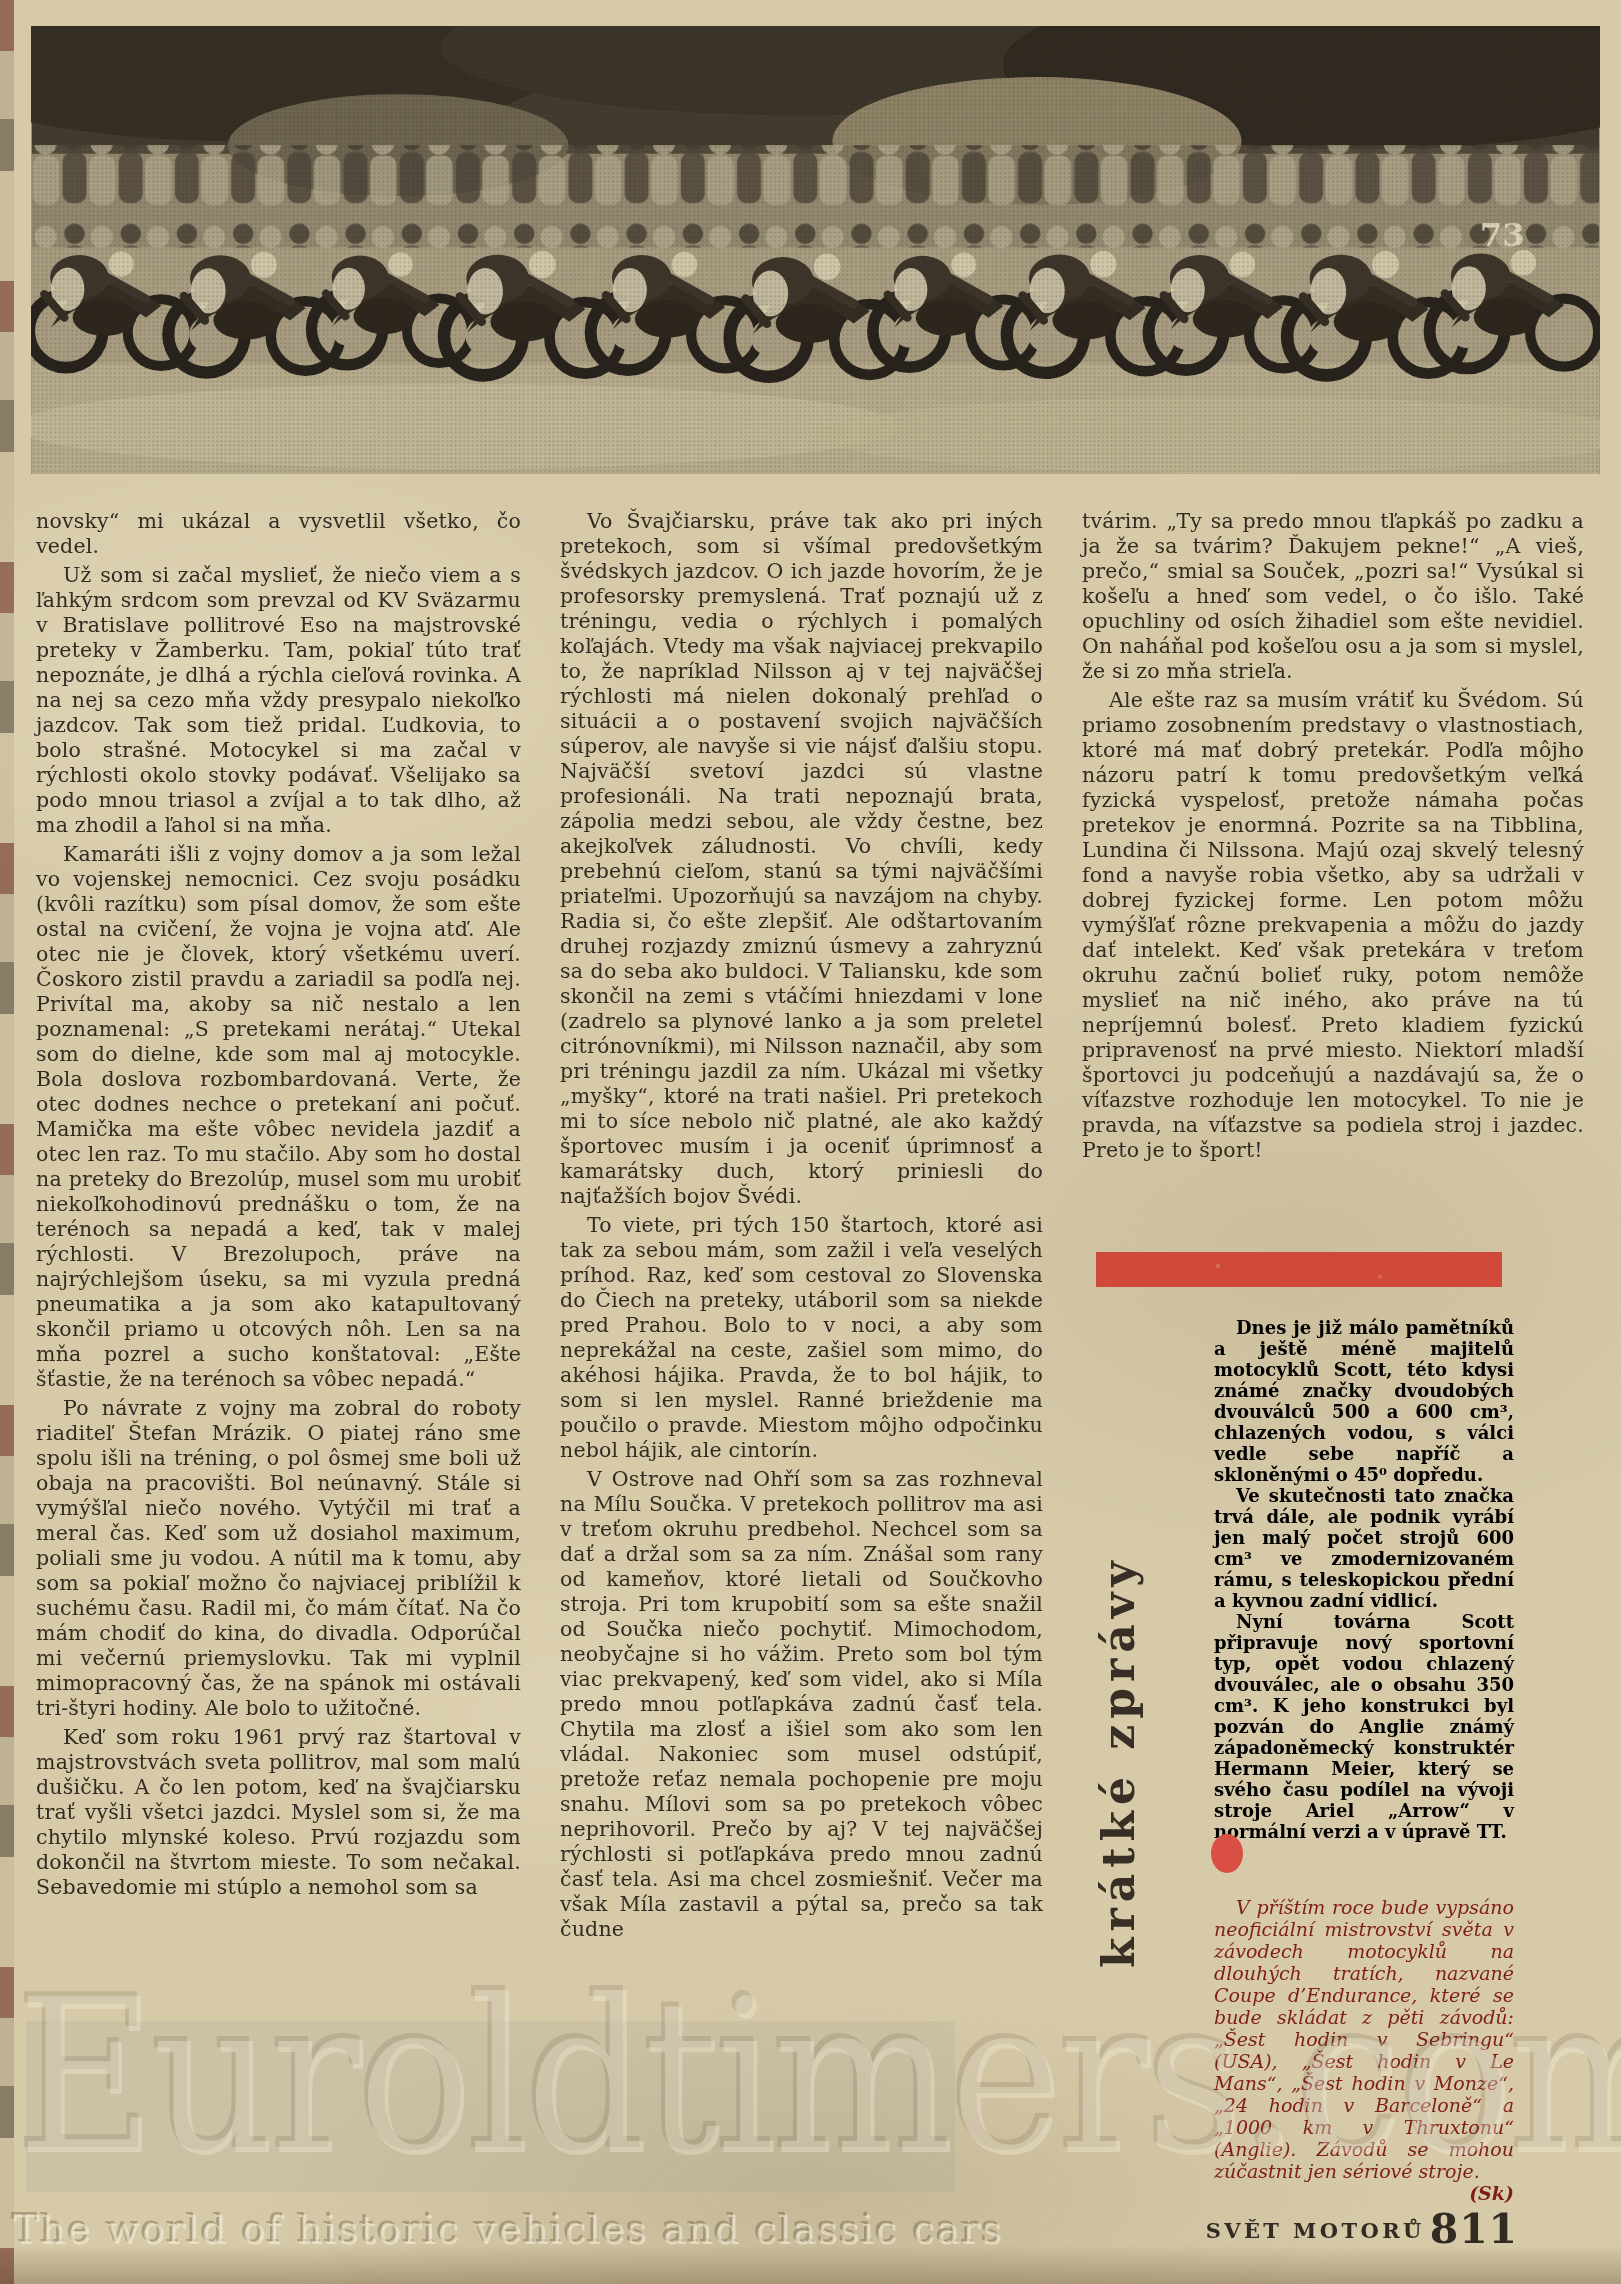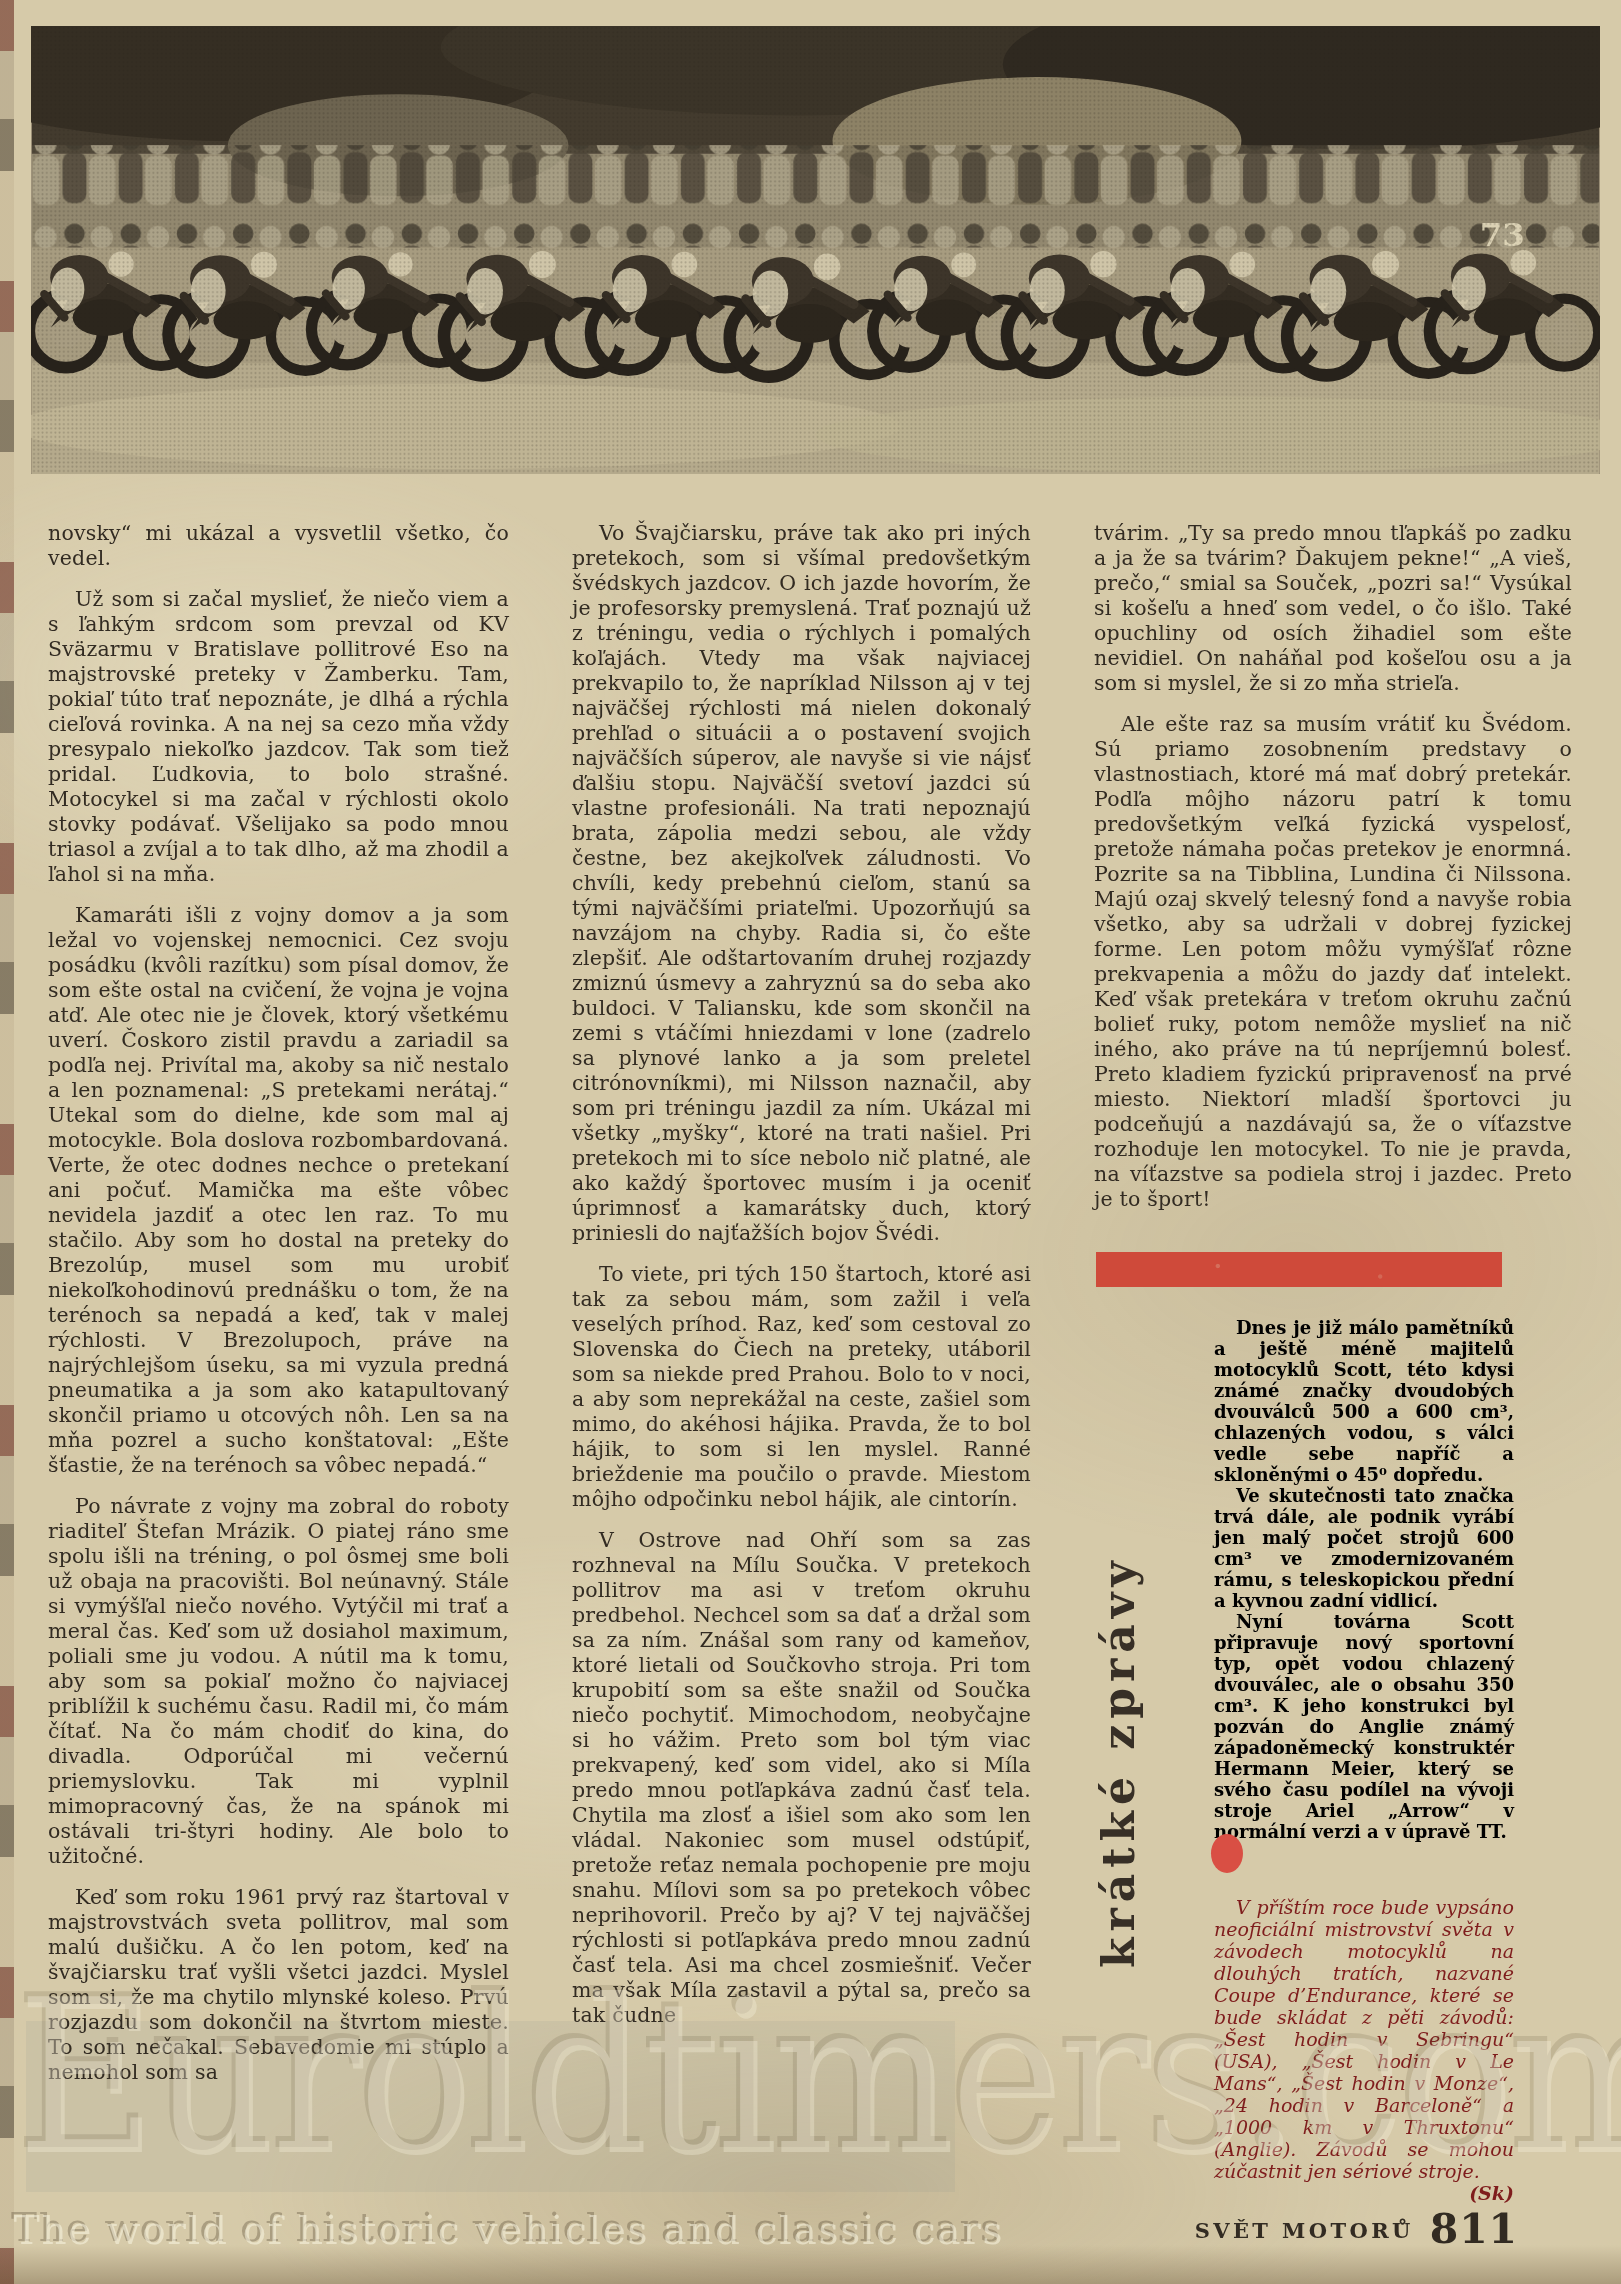--- a/index.html
+++ b/index.html
@@ -30,21 +30,21 @@
   .photo{position:absolute;left:31px;top:25.6px;width:1569px;height:448px;
     box-shadow:0 0 0 0.9px rgba(40,35,25,0.35) inset;}
   .photo svg{display:block;}
 
   
   .col{position:absolute;top:505px;font-size:20.5px;line-height:25px;
     text-align:justify;letter-spacing:0.2px;}
   #col1{left:32px;width:493px;}
   #col2{left:556px;width:491px;}
   #col3{left:1078px;width:510px;}
-  .col p{margin:16px;text-indent:27px;}
+  .col p{margin:4px;text-indent:27px;}
   .col p.cont{text-indent:0;}
 
   
   .red-bar{position:absolute;left:1096px;top:1252px;width:406px;height:35px;
     background:#cf4a3a;
     background-image:radial-gradient(circle 2.6px at 30% 40%, rgba(230,220,190,0.25) 0 1.7px, transparent 2.6px),
                      radial-gradient(circle 2.6px at 70% 70%, rgba(230,220,190,0.2) 0 1.7px, transparent 2.6px);}
   .sidebar-label{position:absolute;left:1093px;top:1320px;height:648px;
     writing-mode:vertical-rl;transform:rotate(180deg);
     font-weight:bold;font-size:44px;letter-spacing:6px;color:#372f26;white-space:nowrap;}
@@ -54,21 +54,21 @@
   .red-dot{position:absolute;left:1211px;top:1834px;width:32px;height:39px;
     background:#d94f44;border-radius:50%;}
   .news-italic{position:absolute;left:1214px;top:1896px;width:300px;
     font-style:italic;font-size:19px;line-height:22px;text-align:justify;color:#7f1d1d;}
   .news-italic p{margin:0;text-indent:22px;}
   .sig{float:right;font-style:italic;font-weight:bold;}
 
   
   .footer{position:absolute;left:1177px;top:2205px;width:341px;text-align:right;white-space:nowrap;}
   .footer .mag{font-weight:bold;font-size:21px;letter-spacing:3.4px;vertical-align:5.1px;}
-  .footer .num{font-weight:bold;font-size:41px;letter-spacing:0.9px;margin-left:16px;}
+  .footer .num{font-weight:bold;font-size:41px;letter-spacing:0.9px;margin-left:5px;}
 
   
   .wm-large{position:absolute;left:15.3px;top:1969px;width:1603px;
     font-size:213px;line-height:1;white-space:nowrap;letter-spacing:-5.1px;
     transform:scaleX(0.9);transform-origin:left center;
     color:transparent;
     text-shadow:2.6px 2.6px 0 rgba(245,240,220,0.35), -1.7px -1.7px 0 rgba(90,75,50,0.16);
     pointer-events:none;}
   .wm-tagline{position:absolute;left:12px;top:2206px;
     font-size:39px;letter-spacing:1.7px;white-space:nowrap;

